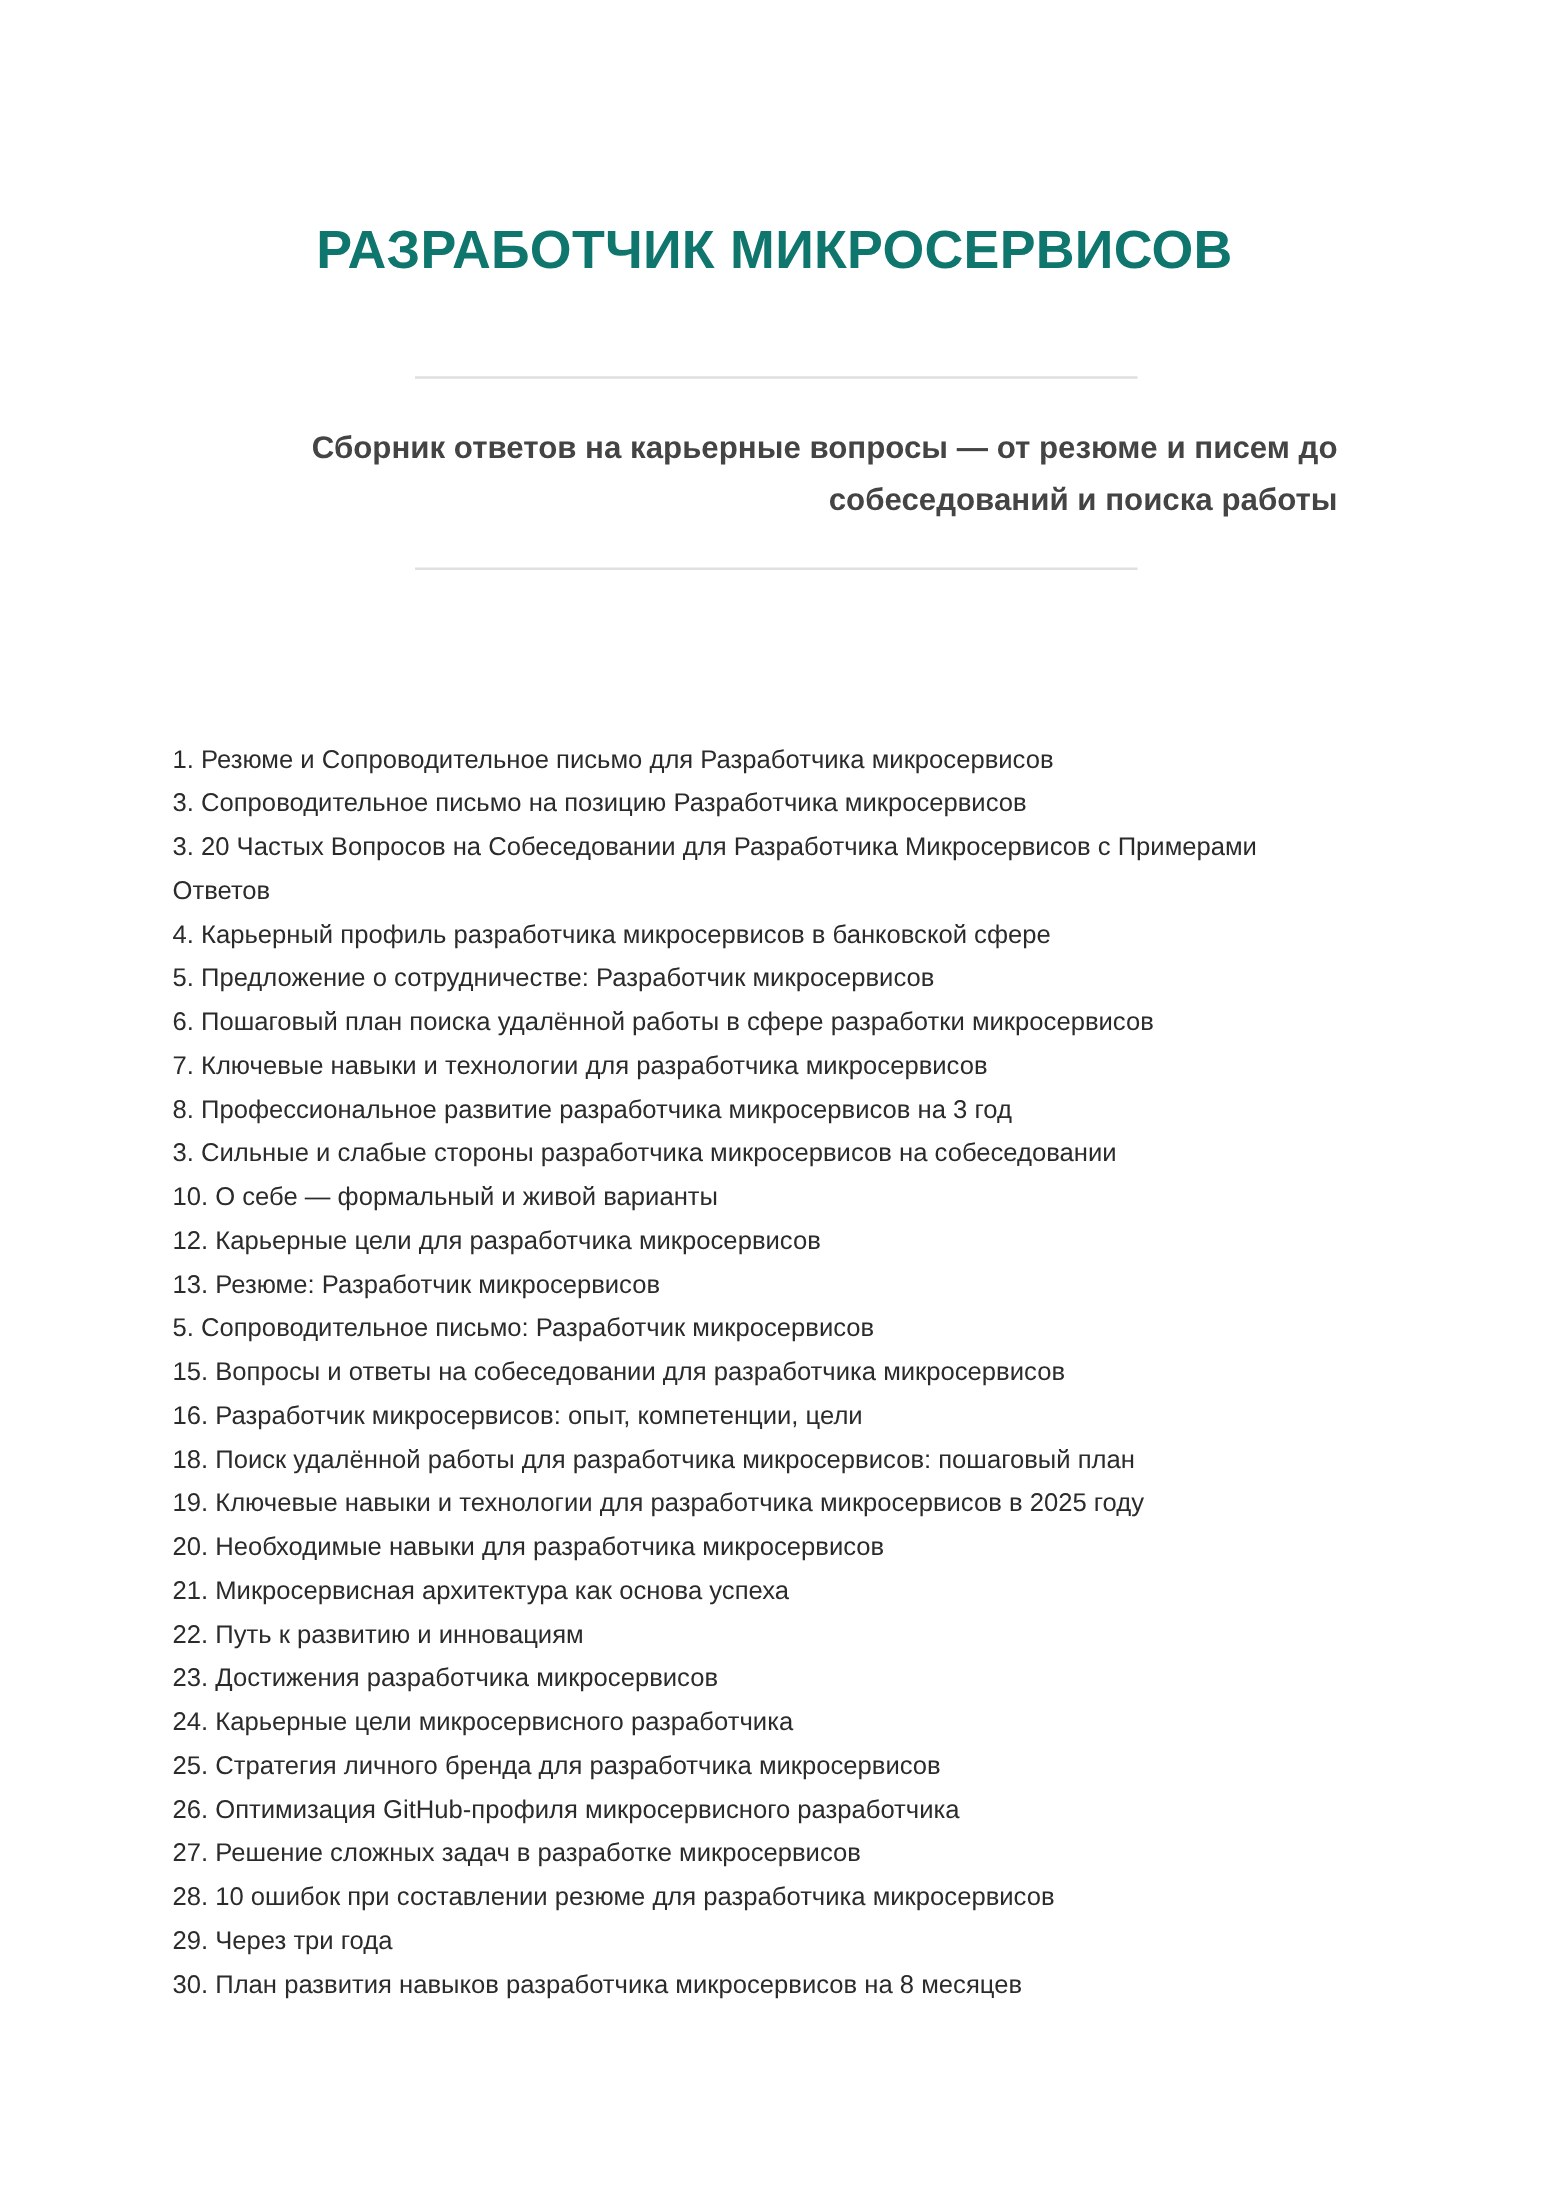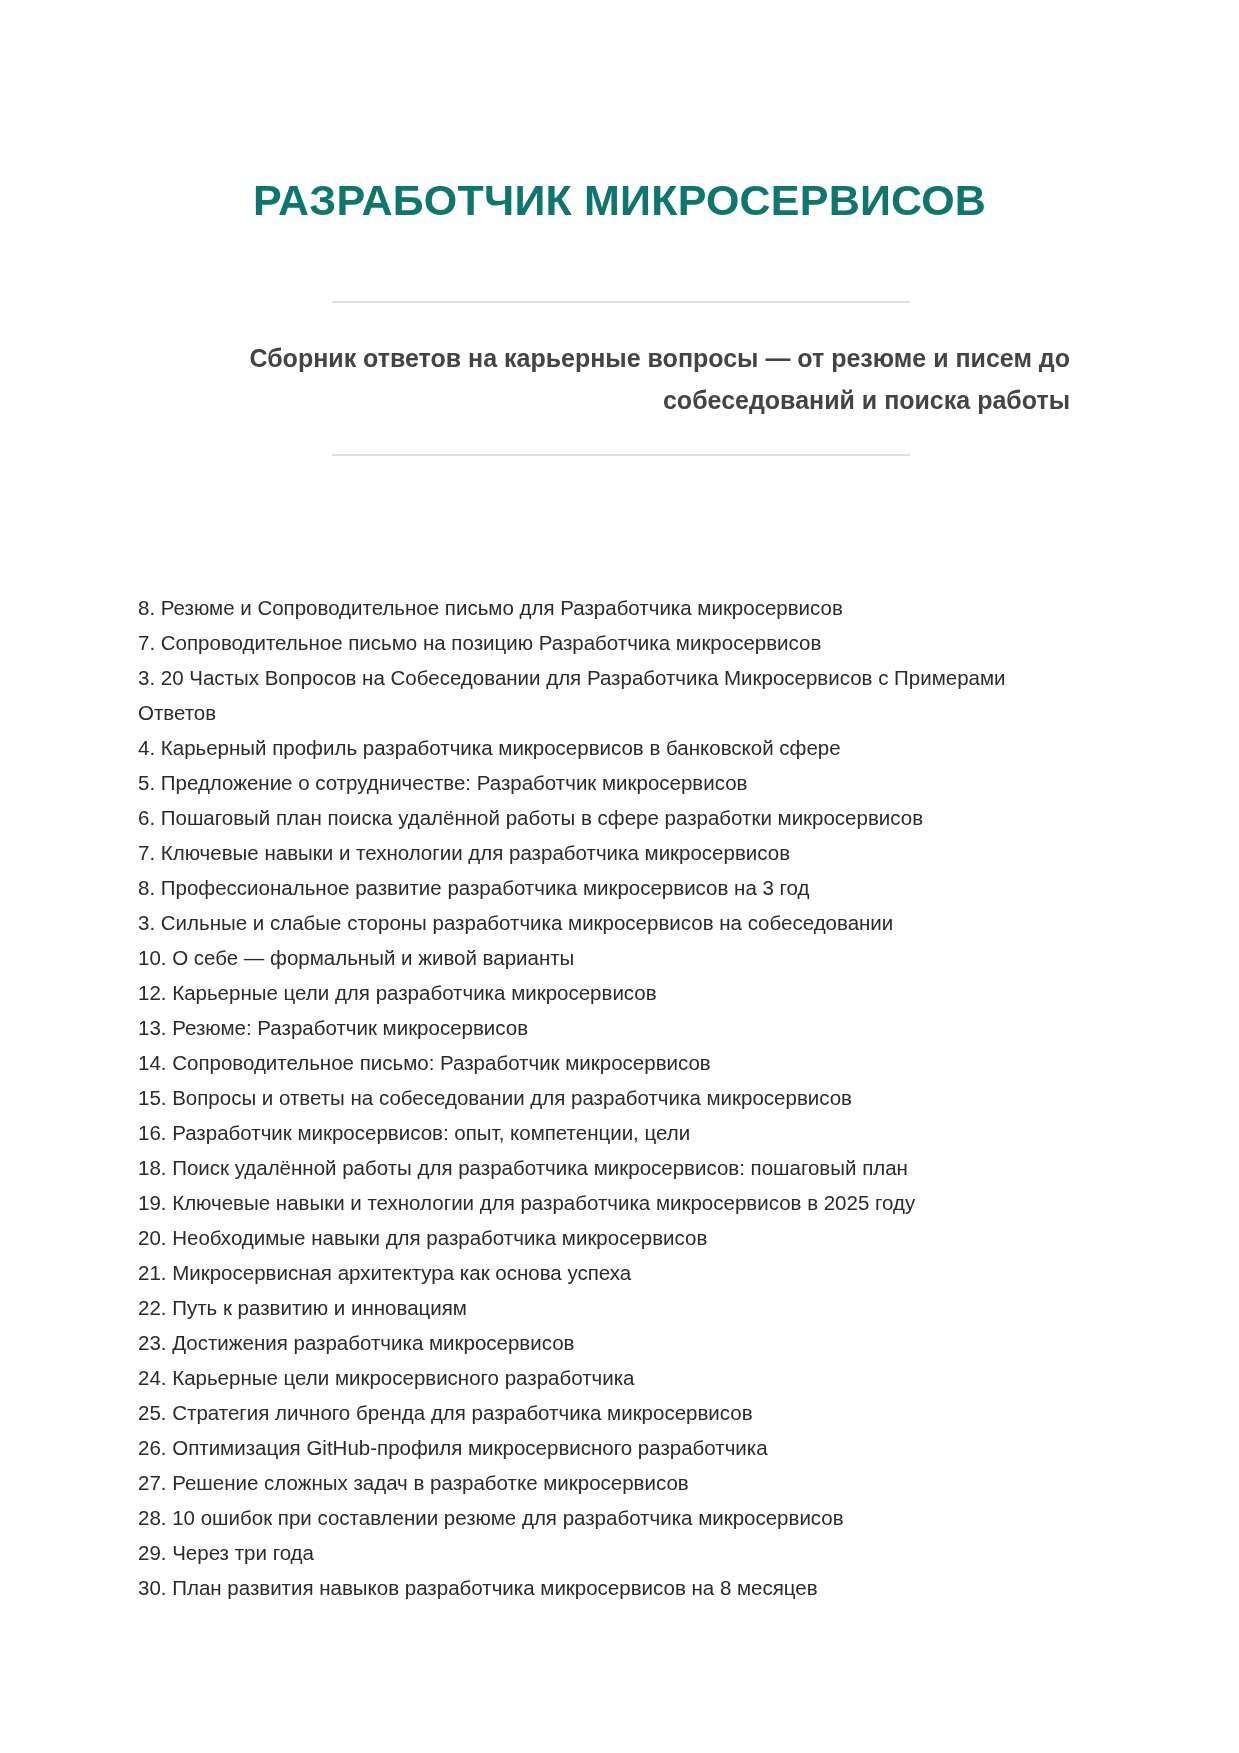--- a/index.html
+++ b/index.html
@@ -14,33 +14,33 @@
 </style>
 </head>
 <body>
 
 <h1 class="title">РАЗРАБОТЧИК МИКРОСЕРВИСОВ</h1>
 <div class="rule top"></div>
 <p class="subtitle">Сборник ответов на карьерные вопросы — от резюме и писем до собеседований и поиска работы</p>
 <div class="rule bottom"></div>
 
 <ul class="toc">
-  <li>8. Резюме и Сопроводительное письмо для Разработчика микросервисов</li>
-  <li>7. Сопроводительное письмо на позицию Разработчика микросервисов</li>
+  <li>1. Резюме и Сопроводительное письмо для Разработчика микросервисов</li>
+  <li>3. Сопроводительное письмо на позицию Разработчика микросервисов</li>
   <li>3. 20 Частых Вопросов на Собеседовании для Разработчика Микросервисов с Примерами Ответов</li>
   <li>4. Карьерный профиль разработчика микросервисов в банковской сфере</li>
   <li>5. Предложение о сотрудничестве: Разработчик микросервисов</li>
   <li>6. Пошаговый план поиска удалённой работы в сфере разработки микросервисов</li>
   <li>7. Ключевые навыки и технологии для разработчика микросервисов</li>
   <li>8. Профессиональное развитие разработчика микросервисов на 3 год</li>
   <li>3. Сильные и слабые стороны разработчика микросервисов на собеседовании</li>
   <li>10. О себе — формальный и живой варианты</li>
   <li>12. Карьерные цели для разработчика микросервисов</li>
   <li>13. Резюме: Разработчик микросервисов</li>
-  <li>14. Сопроводительное письмо: Разработчик микросервисов</li>
+  <li>5. Сопроводительное письмо: Разработчик микросервисов</li>
   <li>15. Вопросы и ответы на собеседовании для разработчика микросервисов</li>
   <li>16. Разработчик микросервисов: опыт, компетенции, цели</li>
   <li>18. Поиск удалённой работы для разработчика микросервисов: пошаговый план</li>
   <li>19. Ключевые навыки и технологии для разработчика микросервисов в 2025 году</li>
   <li>20. Необходимые навыки для разработчика микросервисов</li>
   <li>21. Микросервисная архитектура как основа успеха</li>
   <li>22. Путь к развитию и инновациям</li>
   <li>23. Достижения разработчика микросервисов</li>
   <li>24. Карьерные цели микросервисного разработчика</li>
   <li>25. Стратегия личного бренда для разработчика микросервисов</li>

